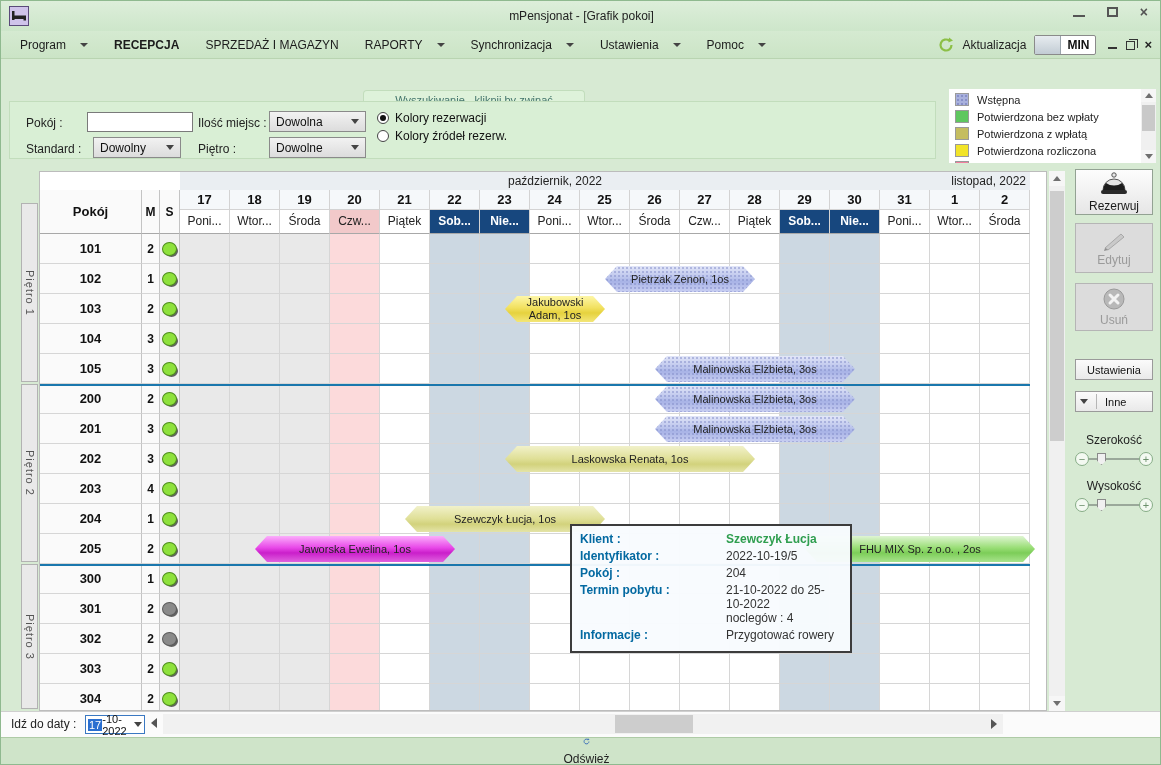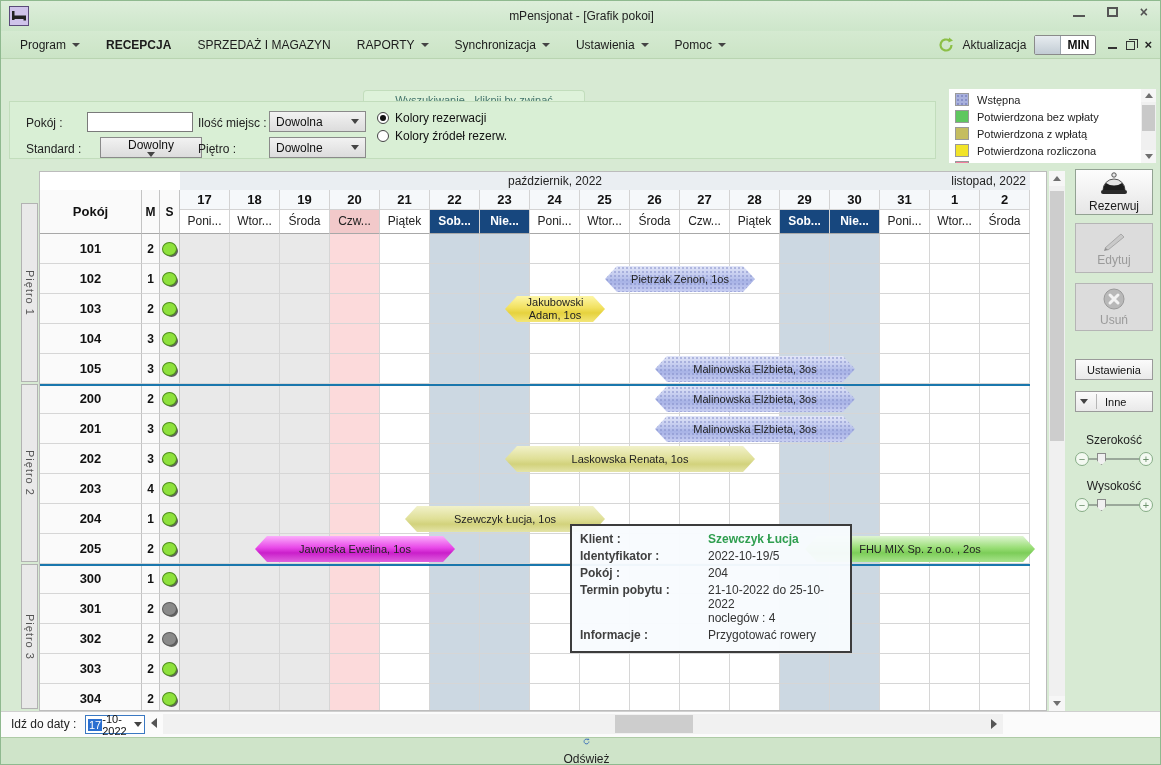--- a/index.html
+++ b/index.html
@@ -12,21 +12,21 @@
   .app-icon{position:absolute;left:8px;top:5px;width:20px;height:20px;}
   .win-title{position:absolute;left:0;right:0;text-align:center;font-size:12px;color:#222;}
   .tb-btns{position:absolute;right:14px;top:6px;display:flex;gap:22px;align-items:center;}
   .glyph-min{width:12px;height:9px;border-bottom:2px solid #555;}
   .glyph-max{width:11px;height:10px;border:2px solid #555;}
   .glyph-close{font-size:14px;color:#555;line-height:10px;font-weight:bold;}
 
   
   .menubar{position:absolute;left:0;top:30px;width:1161px;height:28px;
     background:linear-gradient(#d5ead1,#cbe4c6);border-bottom:1px solid #b9d4b1;display:flex;align-items:center;padding-left:6px;}
-  .menu-item{display:flex;align-items:center;gap:6px;padding:0 13px;font-size:12px;color:#1c1c1c;cursor:default;height:100%;text-align:center;}
+  .menu-item{display:flex;align-items:center;gap:14px;padding:0 13px;font-size:12px;color:#1c1c1c;cursor:default;height:100%;text-align:center;}
   .menu-item.bold{font-weight:bold;}
   .mi-arrow{width:0;height:0;border-left:4px solid transparent;border-right:4px solid transparent;border-top:4px solid #444;}
   .menubar-right{position:absolute;right:10px;top:0;height:28px;display:flex;align-items:center;gap:8px;}
   .update-label{font-size:12px;color:#222;}
   .min-toggle{width:62px;height:20px;background:#fff;border:1px solid #8a8a8a;border-radius:2px;display:flex;align-items:center;}
   .min-knob{width:26px;height:18px;background:linear-gradient(#e7ecf0,#c2ccd4);border-right:1px solid #9aa4ac;}
   .min-label{flex:1;text-align:center;font-size:12px;font-weight:bold;color:#111;}
   .sm-btns{display:flex;gap:9px;align-items:center;margin-left:4px;}
   .sm-min{width:9px;height:8px;border-bottom:2px solid #333;}
   .sm-rest{width:9px;height:9px;border:1.5px solid #333;position:relative;}
@@ -121,21 +121,21 @@
     linear-gradient(#e2e6f8 0%,#bbc4ec 45%,#a8b3e6 60%,#c9cff2 100%);background-size:4px 4px,100% 100%;}
   .bar-rozliczona{background:linear-gradient(#fdf6a8 0%,#f2e160 45%,#e6d23e 65%,#f3e678 100%);}
   .bar-zwplata{background:linear-gradient(#f1f1ca 0%,#dfdf96 50%,#d2d27c 70%,#e4e4a8 100%);}
   .bar-bezwplaty{background:linear-gradient(#dff5d2 0%,#9ade77 45%,#7ccd58 65%,#a8e48c 100%);}
   .bar-magenta{background:linear-gradient(#fbaefb 0%,#e848e8 45%,#ca1fca 65%,#e060e0 100%);}
 
   
   .tooltip{position:absolute;left:530px;top:352px;width:282px;background:rgba(248,251,254,0.96);
     border:2px solid #3c3c3c;z-index:6;padding:6px 8px;}
   .tt-row{display:flex;margin-bottom:3px;}
-  .tt-label{width:128px;font-size:12px;font-weight:bold;color:#404040;flex:none;}
+  .tt-label{width:146px;font-size:12px;font-weight:bold;color:#0369a1;flex:none;}
   .tt-val{font-size:12px;color:#333;}
   .tt-val.hl{color:#2f9e4f;font-weight:bold;}
   .tt-val2{font-size:12px;color:#333;}
 
   
   .floor-strip{position:absolute;left:20px;width:17px;background:#e9e9e9;border:1px solid #b2b2b2;
     display:flex;align-items:center;justify-content:center;}
   .floor-strip span{writing-mode:vertical-rl;font-size:11px;color:#555;letter-spacing:1px;}
 
   
@@ -258,21 +258,21 @@
       <div class="sp-row" style="top:10px;left:188px;">
           <span class="sp-label">Ilość miejsc :</span>
         </div>
       <div class="sp-select" style="left:259px;top:9px;">
         <span>Dowolna</span>
           <span class="sel-arrow"></span>
       </div>
       <div class="sp-row" style="top:36px;left:16px;">
           <span class="sp-label">Standard :</span>
         </div>
-      <div class="sp-select" style="left:90px;top:35px;width:102px;flex-direction:column;">
+      <div class="sp-select" style="left:83px;top:35px;width:88px;">
         <span>Dowolny</span>
           <span class="sel-arrow"></span>
       </div>
       <div class="sp-row" style="top:36px;left:188px;">
           <span class="sp-label">Piętro :</span>
         </div>
       <div class="sp-select" style="left:259px;top:35px;">
         <span>Dowolne</span>
           <span class="sel-arrow"></span>
       </div>

